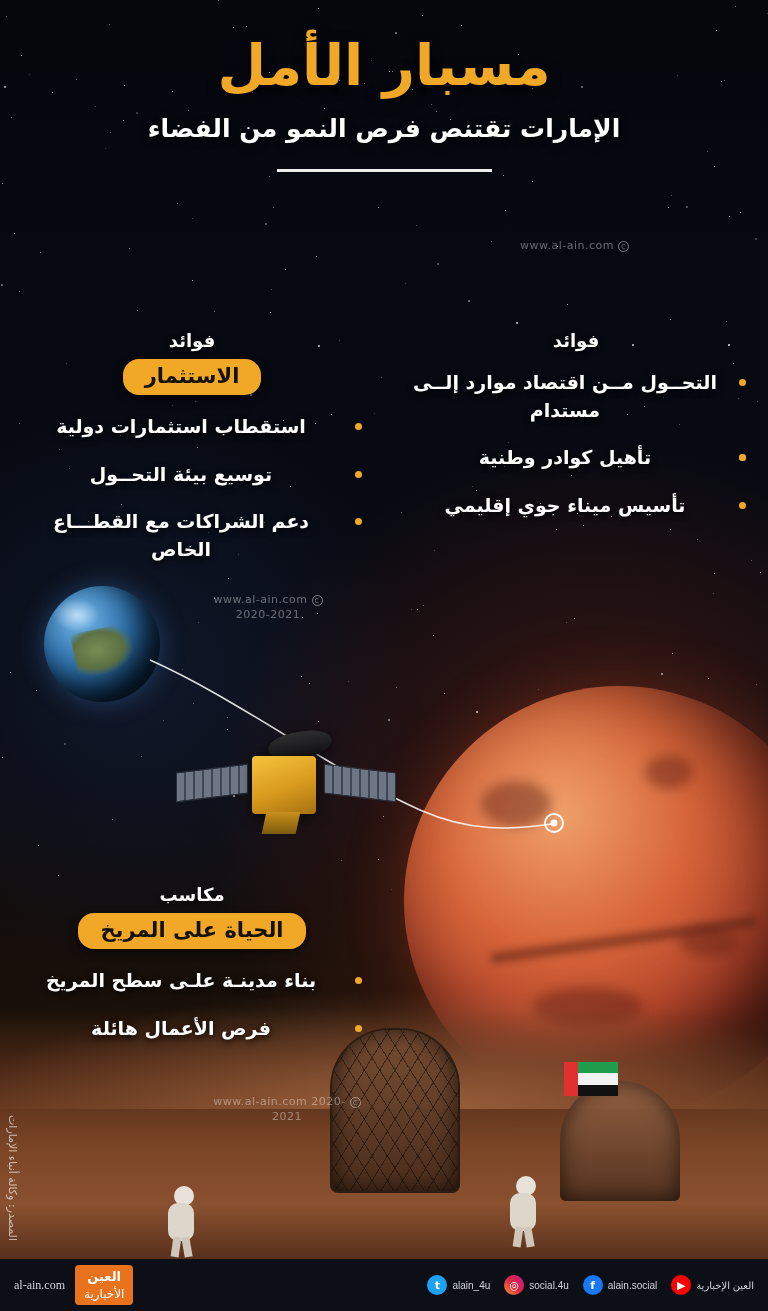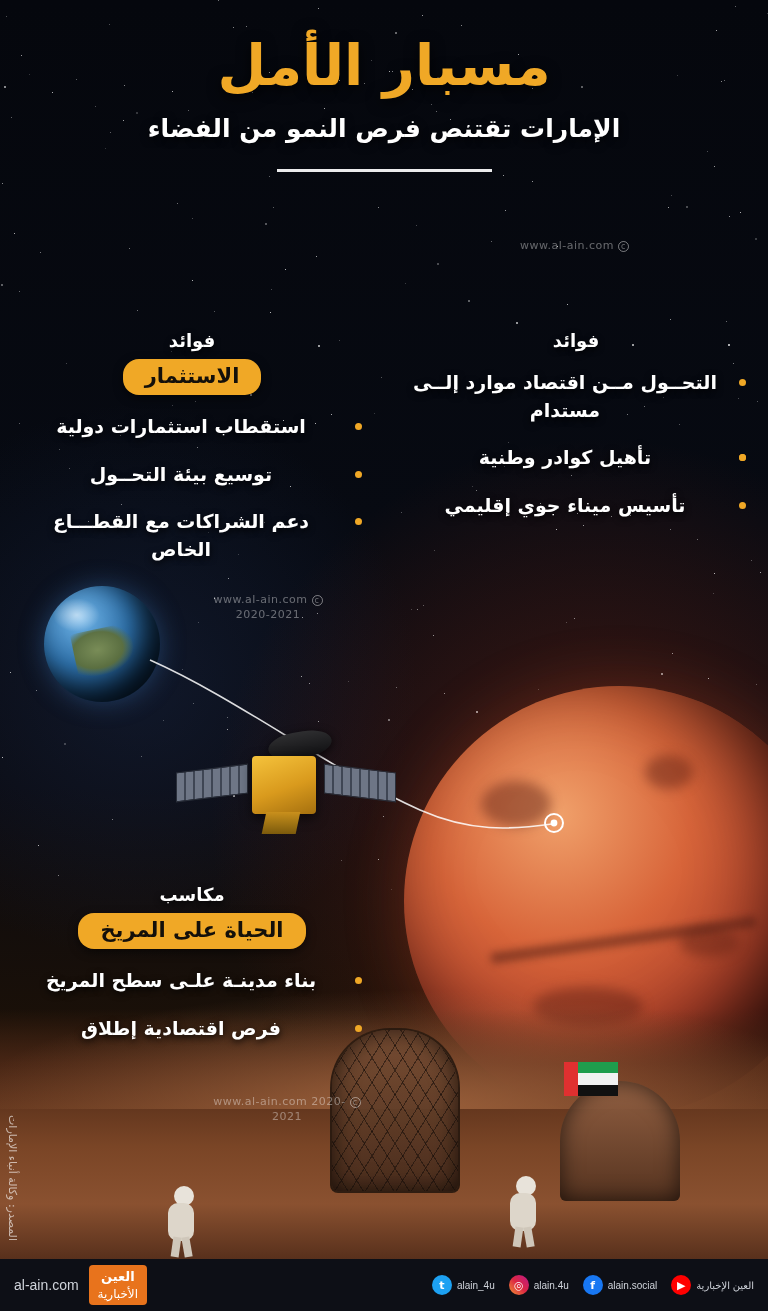--- a/index.html
+++ b/index.html
@@ -230,21 +230,21 @@
     width: 20px; height: 20px; border-radius: 50%;
     display: flex; align-items: center; justify-content: center;
     color: #fff; font-size: 11px; font-weight: bold;
   }
   .tw { background: #1da1f2; }
   .ig { background: linear-gradient(45deg, #f09433, #dc2743, #bc1888); }
   .fb { background: #1877f2; }
   .yt { background: #ff0000; }
   .social .lbl { font-size: 10px; color: #cfd3da; font-family: "Liberation Sans", sans-serif; }
   .foot-right { display: flex; align-items: center; gap: 10px; direction: ltr; }
-  .foot-right .url { font-size: 14px; color: #cfd3da; font-family: Liberation Sans, sans-serif; }
+  .foot-right .url { font-size: 12px; color: #cfd3da; font-family: Liberation Serif, serif; }
   .logo {
     background: #e8731c; color: #fff; padding: 3px 9px; border-radius: 4px;
     text-align: center; line-height: 1.05;
   }
   .logo .l1 { font-size: 13px; font-weight: bold; }
   .logo .l2 { font-size: 12px; }
 </style>
 </head>
 <body>
 
@@ -547,21 +547,21 @@
     </div>
   </div>
 
   <div class="bottom-block">
     <div class="col-head">
       <div class="col-kicker">مكاسب</div>
       <div class="col-badge">الحياة على المريخ</div>
     </div>
     <ul class="bullets">
       <li><span class="dot"></span><span>بناء مدينـة علـى سطح المريخ</span></li>
-      <li><span class="dot"></span><span>فرص اقتصادية إطلاق</span></li>
+      <li><span class="dot"></span><span>فرص الأعمال هائلة</span></li>
     </ul>
   </div>
 
   <div class="wm" style="left:520px; top:238px;">
     <span class="ring">c</span><span>www.al-ain.com</span>
   </div>
   <div class="wm" style="left:198px; top:592px; width:140px;">
     <span class="ring">c</span><span>www.al-ain.com 2020-2021</span>
   </div>
   <div class="wm" style="left:212px; top:1094px; width:150px;">
@@ -571,21 +571,21 @@
   <div class="side-source">المصدر: وكالة أنباء الإمارات</div>
 
   <div class="footer">
     <div class="social">
       <div class="item">
         <span class="badge tw">t</span>
         <span class="lbl">alain_4u</span>
       </div>
       <div class="item">
         <span class="badge ig">◎</span>
-        <span class="lbl">alain.4u</span>
+        <span class="lbl">social.4u</span>
       </div>
       <div class="item">
         <span class="badge fb">f</span>
         <span class="lbl">alain.social</span>
       </div>
       <div class="item">
         <span class="badge yt">▶</span>
         <span class="lbl">العين الإخبارية</span>
       </div>
     </div>

